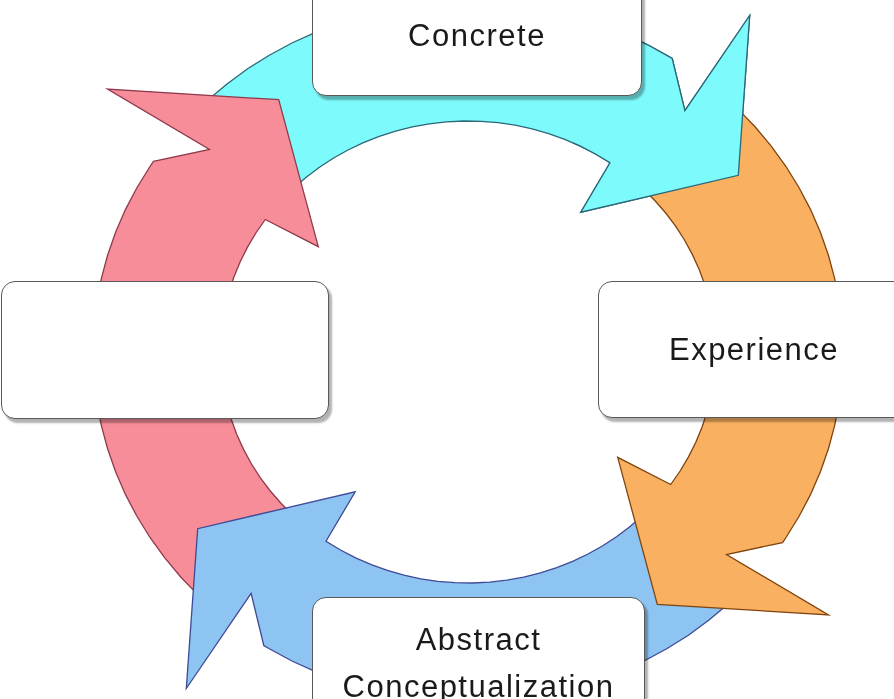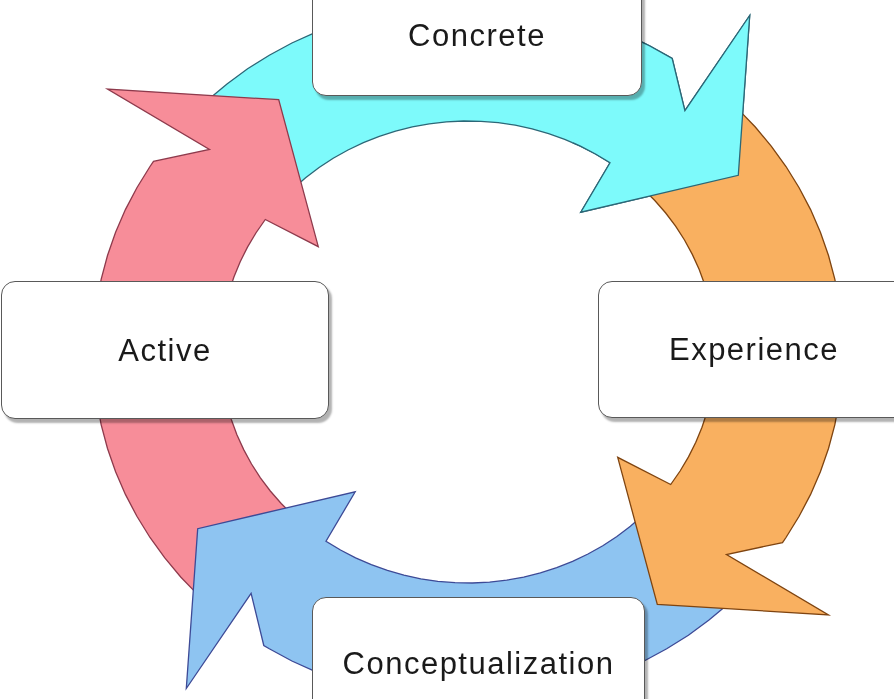--- a/index.html
+++ b/index.html
@@ -45,18 +45,18 @@
 
 <div class="stage-box" id="box-top">
   <span>Concrete</span>
 </div>
 
 <div class="stage-box" id="box-right">
   <span>Experience</span>
 </div>
 
 <div class="stage-box" id="box-bottom">
+  <span>Abstract</span>
   <span>Conceptualization</span>
 </div>
 
 <div class="stage-box" id="box-left">
-  <span>Active</span>
 </div>
 
 </body></html>

